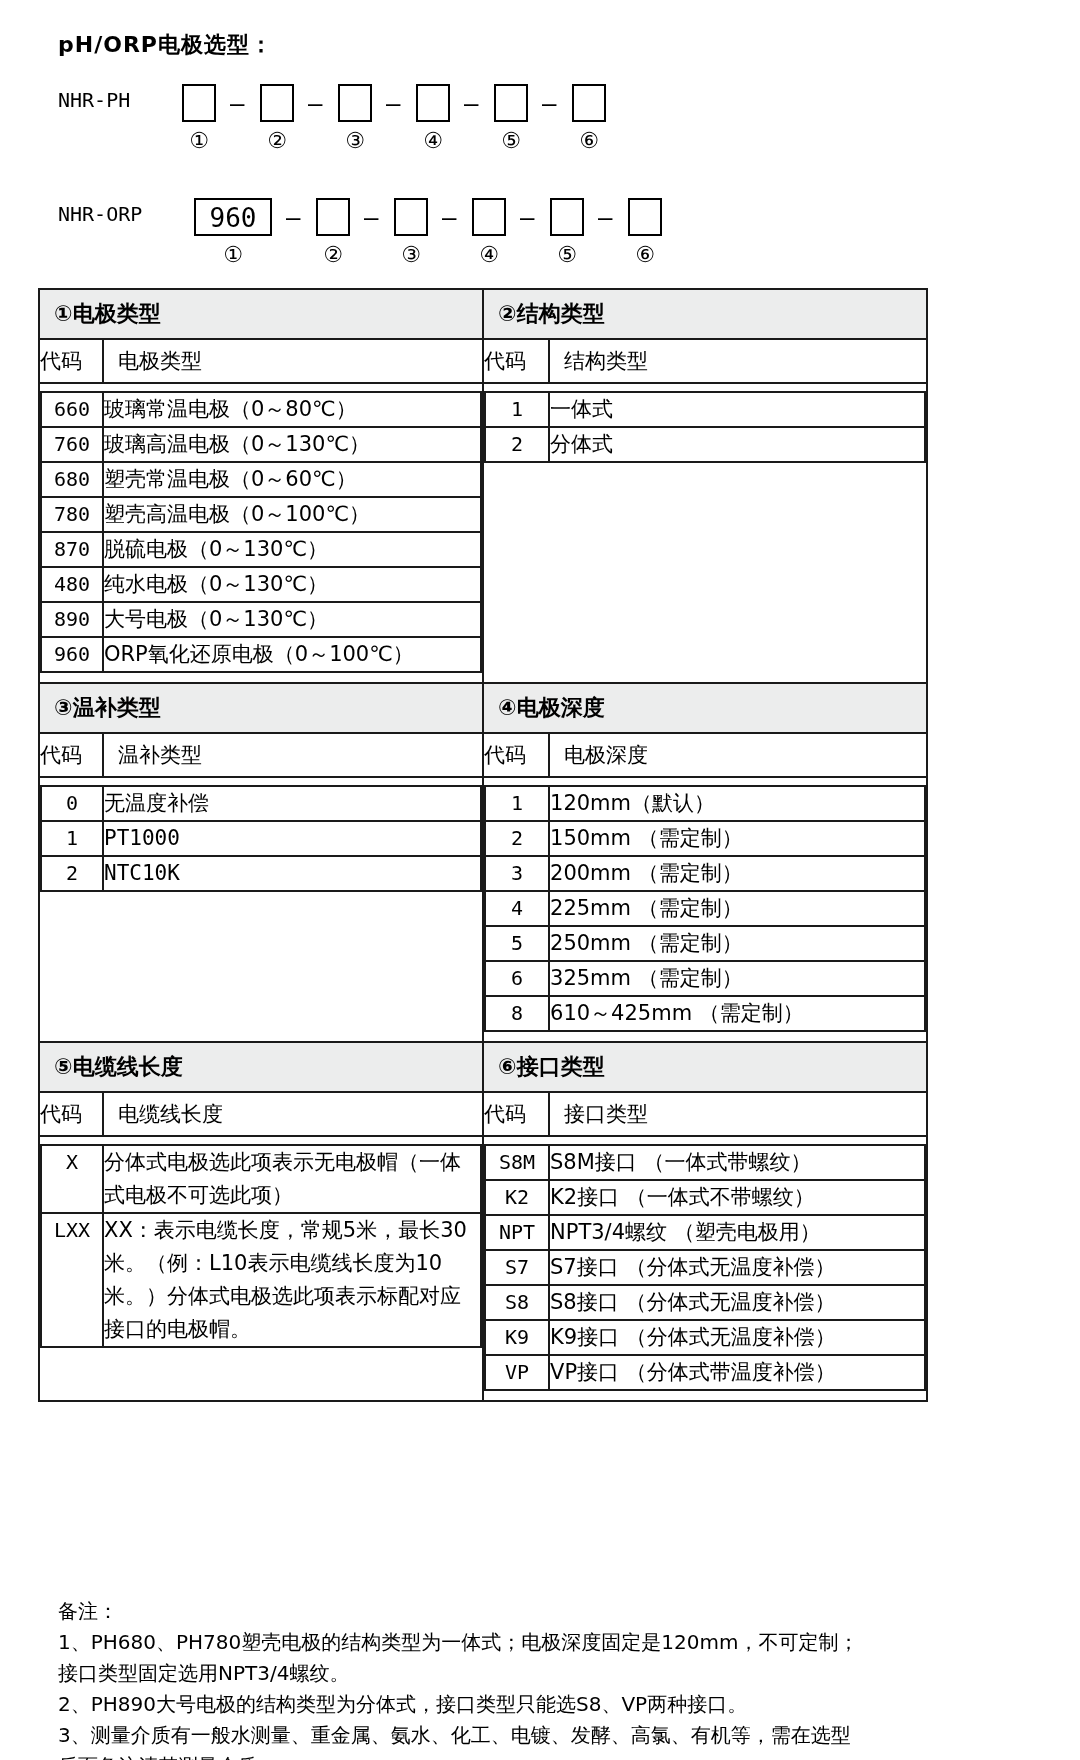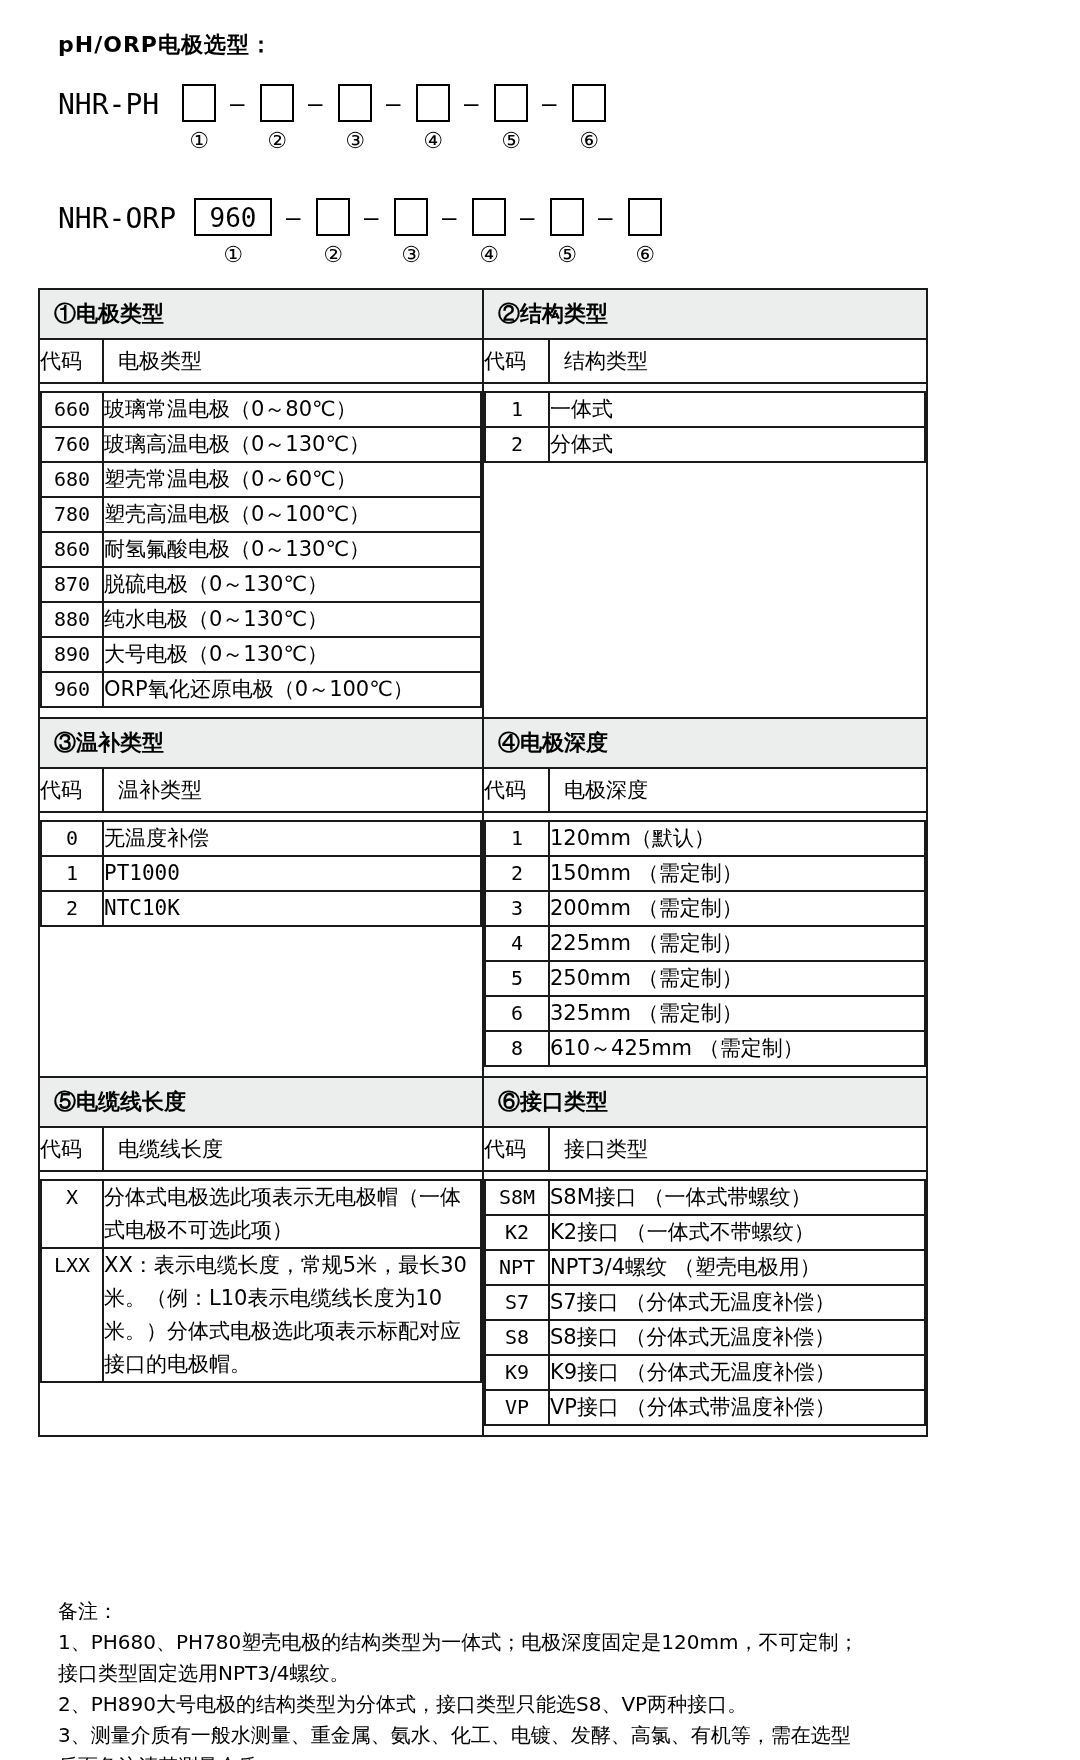--- a/index.html
+++ b/index.html
@@ -31,21 +31,21 @@
 
   
   .code-row {
     position: absolute;
     left: 58px;
     height: 60px;
   }
   .code-row .prefix {
     position: absolute;
     top: 10px;
-    font-size: 28px;
+    font-size: 20px;
     font-family: "DejaVu Sans Mono", "Liberation Mono", monospace;
     letter-spacing: 0px;
     white-space: nowrap;
   }
   .cell-box {
     position: absolute;
     width: 34px;
     height: 38px;
     border: 2px solid #000;
     box-sizing: border-box;
@@ -85,21 +85,20 @@
     border: 2px solid #1a1a1a;
     vertical-align: top;
     padding: 0;
   }
   .sec-head {
     background: #eceded;
     font-weight: bold;
     font-size: 22px;
     padding: 9px 0 9px 14px !important;
     height: 26px;
-    font-family: Liberation Mono, monospace;
   }
   .colhead {
     font-size: 21px;
     padding: 7px 0 7px 0 !important;
     height: 26px;
   }
   .colhead.code { text-align: left; }
   .colhead.desc { padding-left: 14px !important; border-radius: 14px; }
 
   .inner {
@@ -237,29 +236,25 @@
                 </tr>
           <tr>
                   <td class="code">680</td>
                   <td class="desc">塑壳常温电极（0～60℃）</td>
                 </tr>
           <tr>
                   <td class="code">780</td>
                   <td class="desc">塑壳高温电极（0～100℃）</td>
                 </tr>
           <tr>
-                  <td class="code">860</td>
-                  <td class="desc">耐氢氟酸电极（0～130℃）</td>
-                </tr>
-          <tr>
                   <td class="code">870</td>
                   <td class="desc">脱硫电极（0～130℃）</td>
                 </tr>
           <tr>
-                  <td class="code">880</td>
+                  <td class="code">480</td>
                   <td class="desc">纯水电极（0～130℃）</td>
                 </tr>
           <tr>
                   <td class="code">890</td>
                   <td class="desc">大号电极（0～130℃）</td>
                 </tr>
           <tr>
                   <td class="code">960</td>
                   <td class="desc">ORP氧化还原电极（0～100℃）</td>
                 </tr>

